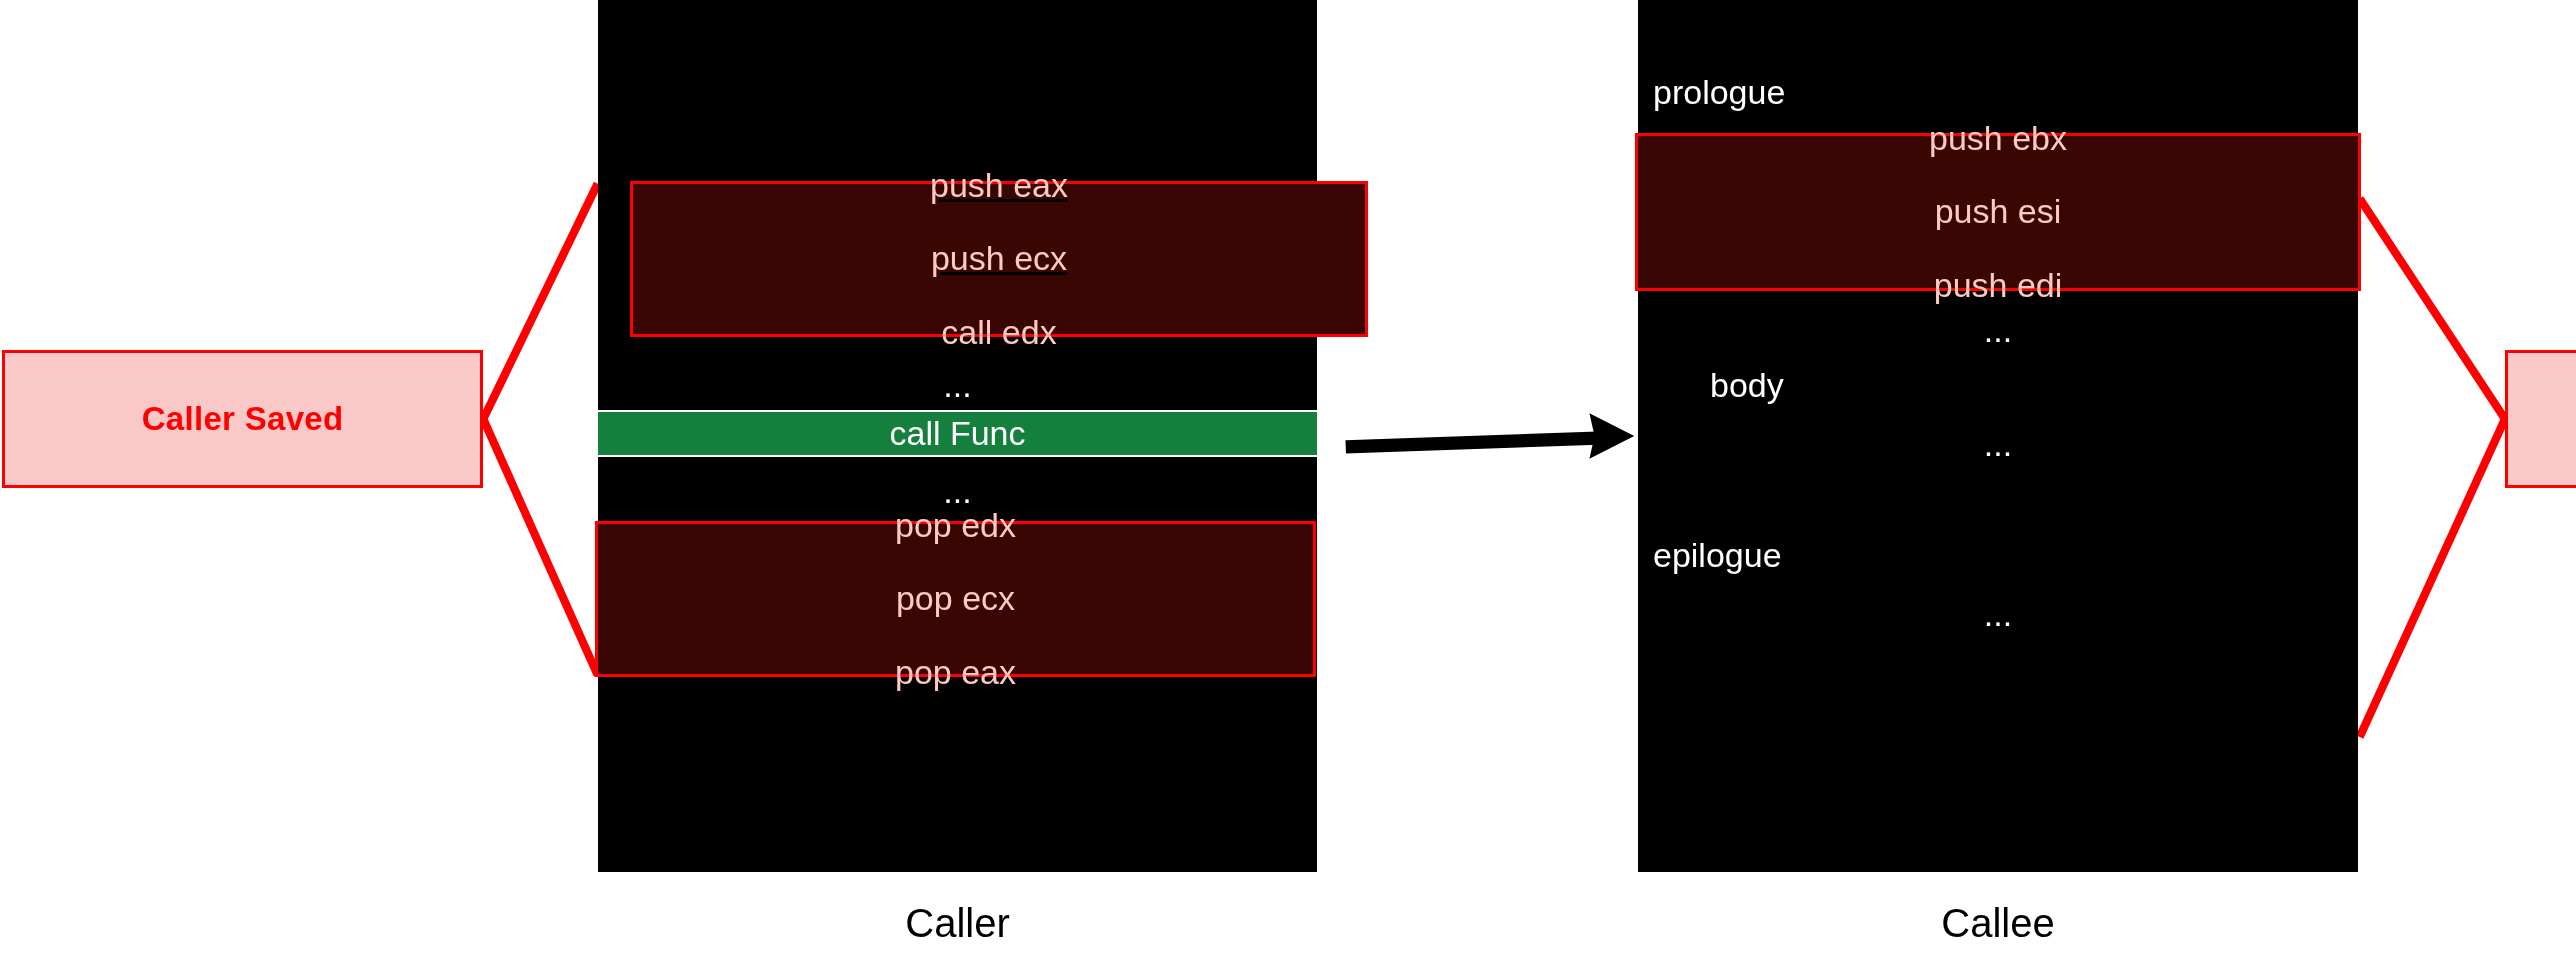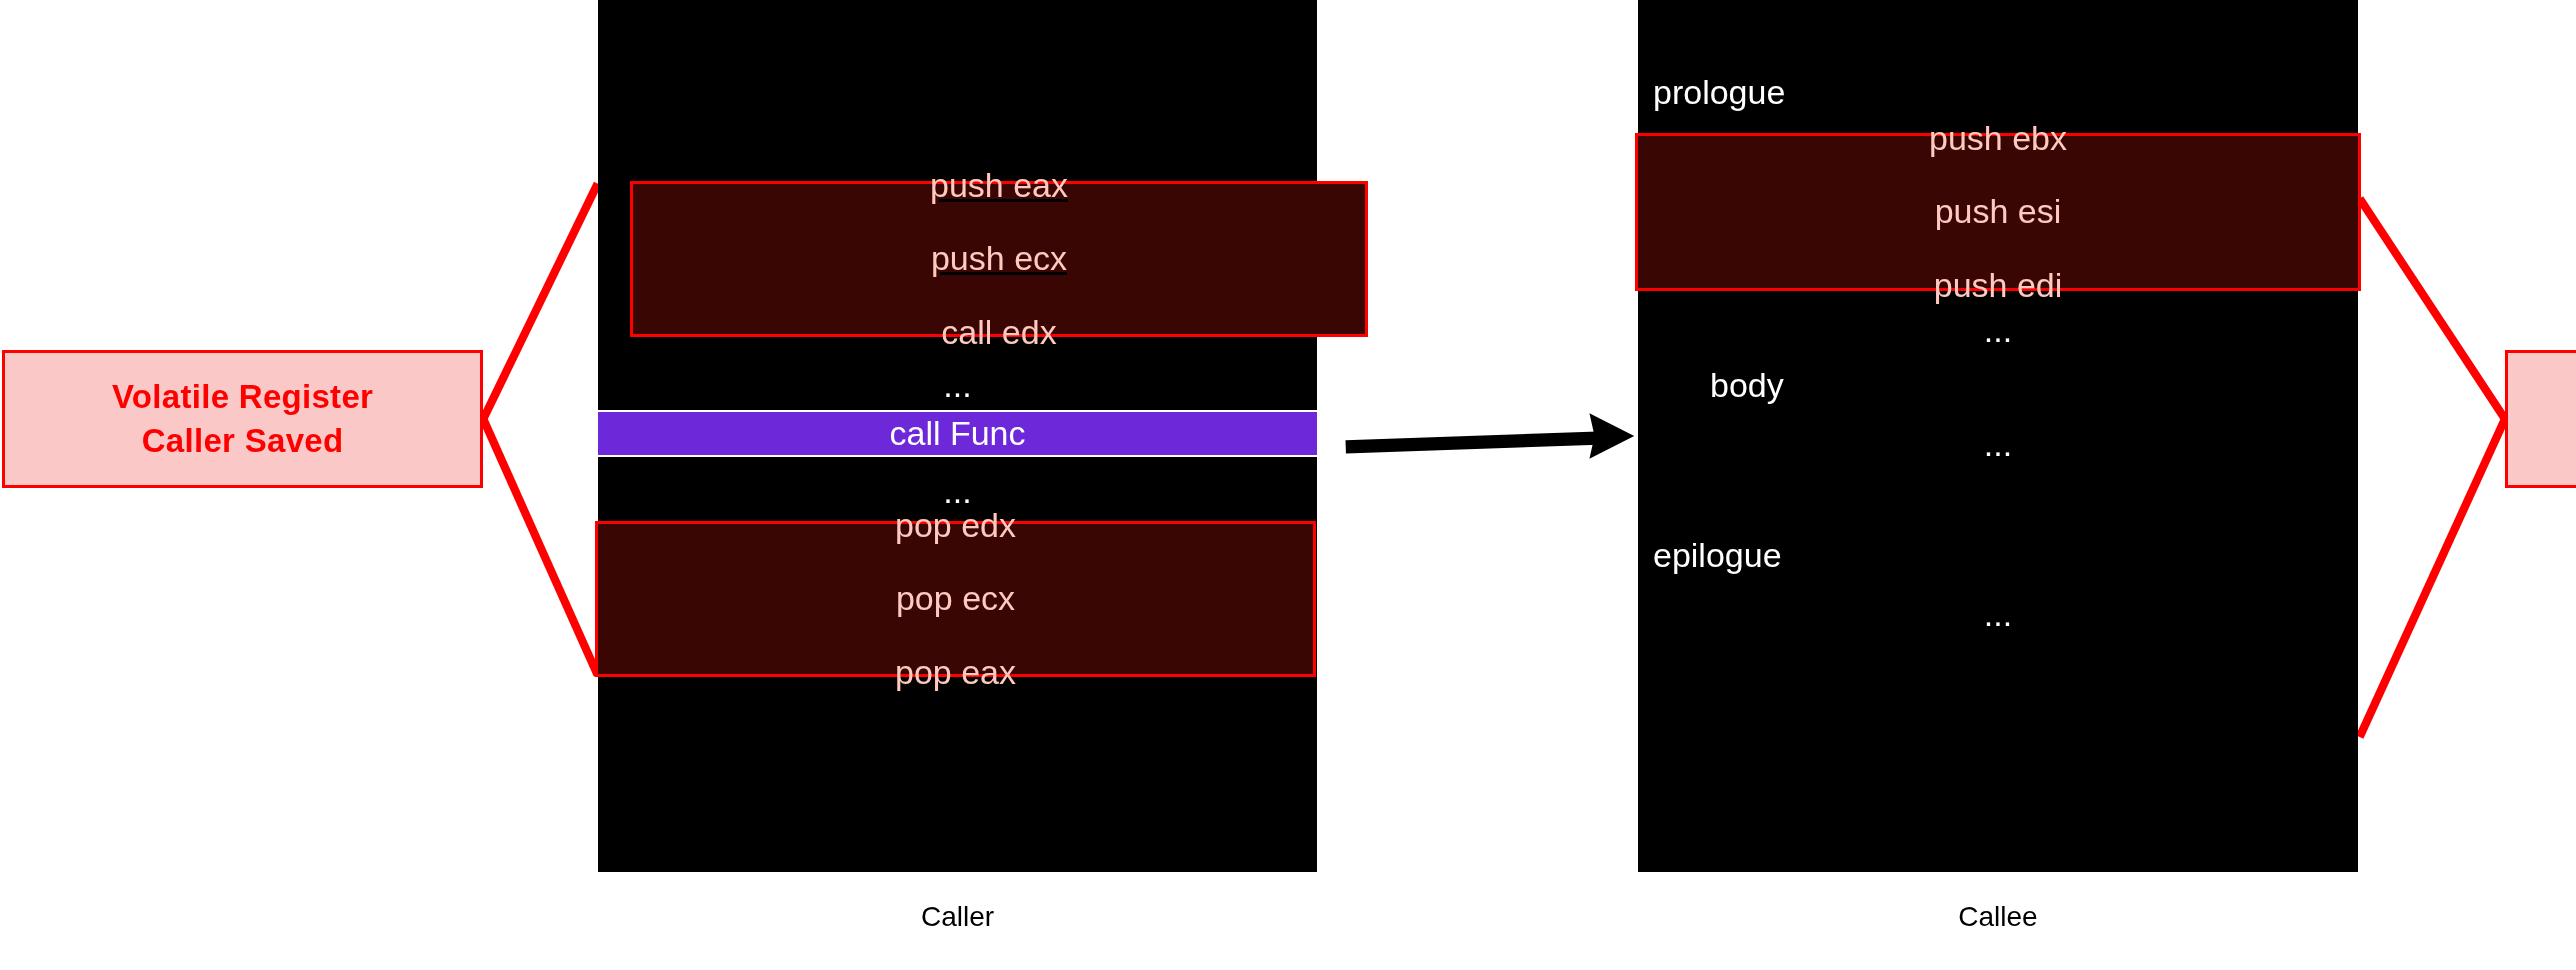--- a/index.html
+++ b/index.html
@@ -73,21 +73,21 @@
   #callee-push { left: 1635px; top: 133px;  width: 726px; height: 158px; }
   #callee-pop  { left: 1635px; top: 645px; width: 726px; height: 158px; }
 
   
   #call-bar {
     position: absolute;
     left: 598px;
     top: 410px;
     width: 719px;
     height: 47px;
-    background: #6d28d9;
+    background: #15803d;
     border-top: 2.6px solid #FFFFFF;
     border-bottom: 2.6px solid #FFFFFF;
     box-sizing: border-box;
     color: #FFFFFF;
     font-size: 34px;
     display: flex;
     align-items: center;
     justify-content: center;
     white-space: nowrap;
   }
@@ -108,21 +108,21 @@
     font-size: 34px;
     line-height: 1;
     white-space: nowrap;
     margin-top: 8px;
   }
 
   
   .caption {
     position: absolute;
     color: #000000;
-    font-size: 28px;
+    font-size: 40px;
     line-height: 1;
     text-align: center;
     white-space: nowrap;
   }
 
   
   #links {
     position: absolute;
     left: 0; top: 0;
     width: 2981px;
@@ -145,21 +145,20 @@
 
     <line x1="4580" y1="1430" x2="4862" y2="813" stroke="#FF0000" stroke-width="16"></line>
 
     <g>
       <path d="M 2612 867 L 3130 849" stroke="#000000" stroke-width="26" fill="none"></path>
       <path d="M 3172 846 L 3085 802 L 3095 846 L 3085 890 Z" fill="#000000"></path>
     </g>
   </svg>
 
   <div id="anno-left" class="anno-box">
-    <div>Volatile Register</div>
     <div>Caller Saved</div>
   </div>
 
   <div id="anno-right" class="anno-box">
     <div>non-Volatile Register</div>
 
   </div>
 
   <div id="caller-col" class="code-col"></div>
 

